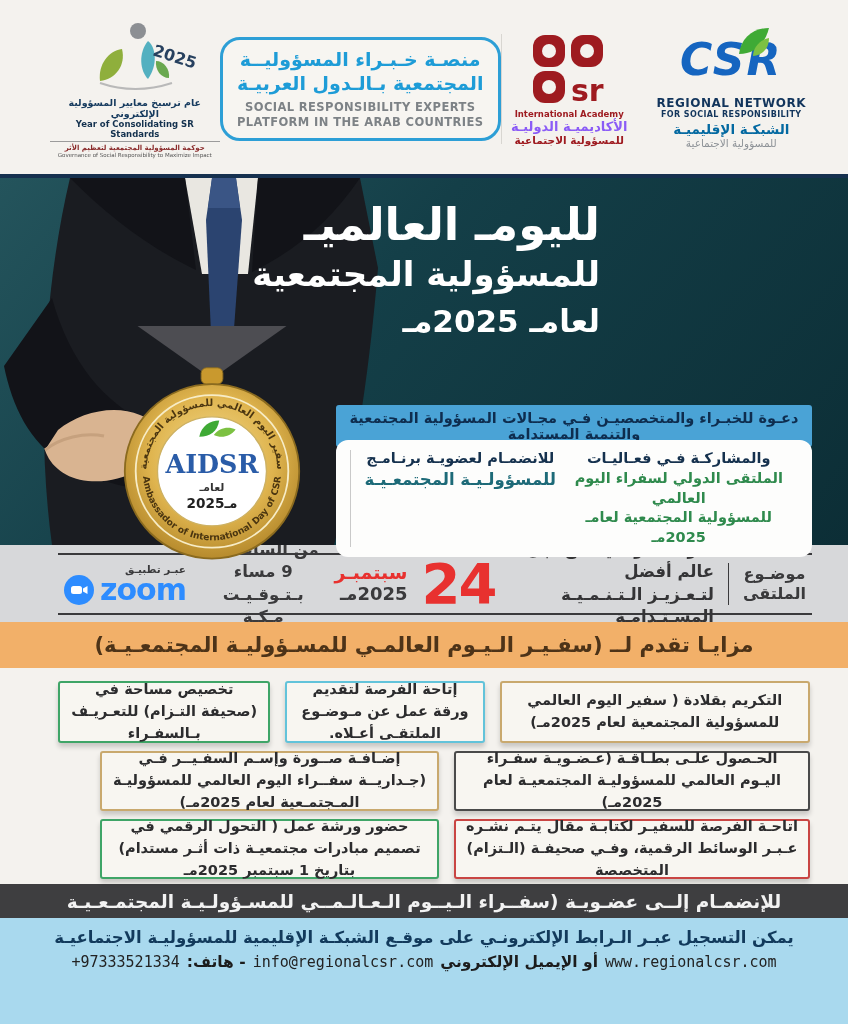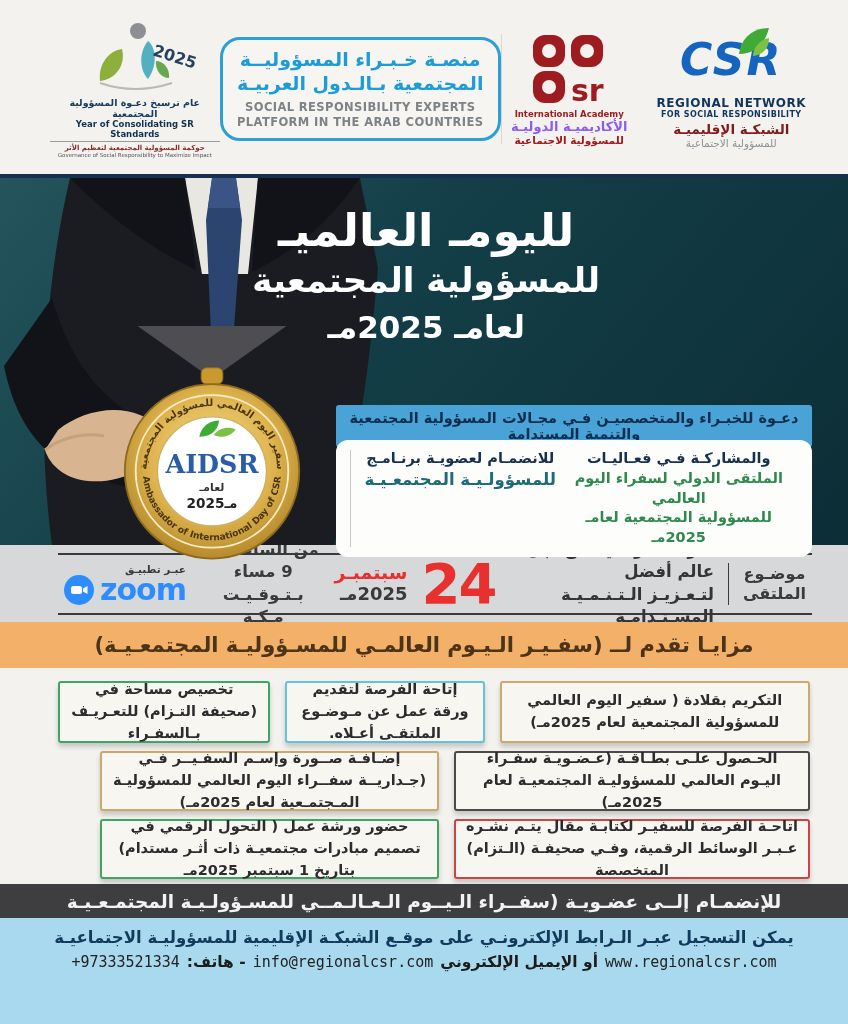--- a/index.html
+++ b/index.html
@@ -29,27 +29,27 @@
   .sr-en { font-size:8.5px; color:#9e1b20; font-weight:bold; margin-top:2px; }
   .sr-ar1 { font-size:13px; font-weight:bold; color:#8b5cf6; }
   .sr-ar2 { font-size:10.5px; font-weight:bold; color:#9e1b20; }
 
   .csr-logo { width:190px; text-align:center; }
   .csr-mark { position:relative; height:66px; }
   .csr-word { font-size:44px; font-weight:bold; font-style:italic; color:#1565c0; letter-spacing:2px; line-height:60px; }
   .csr-leaf { position:absolute; top:-6px; left:96px; }
   .csr-en1 { font-size:12px; font-weight:bold; color:#12355c; letter-spacing:.5px; }
   .csr-en2 { font-size:8px; font-weight:bold; color:#12355c; letter-spacing:.4px; }
-  .csr-ar1 { font-size:13.5px; font-weight:bold; color:#7f1d1d; margin-top:2px; }
+  .csr-ar1 { font-size:13.5px; font-weight:bold; color:#0369a1; margin-top:2px; }
   .csr-ar2 { font-size:10.5px; color:#8d9297; }
 
   
   .hero { position:relative; height:367px; background:linear-gradient(130deg,#24545c 0%,#143f48 40%,#0c2e36 100%); }
   .man-photo { position:absolute; left:0; top:0; }
-  .hero-title { position:absolute; top:26px; right:248px; text-align:center; direction:rtl; color:#fff; }
+  .hero-title { position:absolute; top:20px; right:248px; text-align:right; direction:rtl; color:#fff; }
   .ht1 { font-size:45px; font-weight:bold; line-height:1.2; }
   .ht2 { font-size:34px; font-weight:bold; line-height:1.35; }
   .ht3 { font-size:31px; font-weight:bold; line-height:1.5; }
   .ambassador-badge { position:absolute; top:27px; right:48px; width:183px; height:185px; border:3px solid #35b4e8;
                       display:flex; flex-direction:column; align-items:center; justify-content:center; direction:rtl; }
   .badge-l1 { font-size:78px; font-weight:bold; color:#f0a537; line-height:.95; }
   .badge-l2 { font-size:40px; font-weight:bold; color:#f0a537; line-height:1.2; }
 
   .invite-strip { position:absolute; top:227px; right:36px; width:476px; background:#4aa3d6; color:#0e2d4f;
                   font-size:14.5px; font-weight:bold; text-align:center; direction:rtl; padding:5px 8px; border-radius:3px; }
@@ -120,21 +120,21 @@
       <div class="yl-art">
         <svg width="150" height="72" viewBox="0 0 150 72">
           <circle cx="78" cy="10" r="8" fill="#8c8f93"></circle>
           <path d="M88,20 C96,26 98,44 88,58 C80,50 78,32 88,20 Z" fill="#53b0c0"></path>
           <path d="M62,28 C48,30 38,44 40,60 C56,58 66,44 62,28 Z" fill="#8faf3c"></path>
           <path d="M96,40 C104,40 110,48 109,57 C101,57 95,49 96,40 Z" fill="#6aa84f"></path>
           <path d="M40,62 Q75,74 112,62" stroke="#b9b9b9" stroke-width="2" fill="none"></path>
           <text x="92" y="34" font-size="16" font-weight="bold" fill="#27415f" transform="rotate(18 92 34)">2025</text>
         </svg>
       </div>
-      <div class="yl-line1" dir="rtl">عام ترسيخ دعـوة المسؤولية المجتمعية</div>
+      <div class="yl-line1" dir="rtl">عام ترسيخ معايير المسؤولية الإلكتروني</div>
       <div class="yl-line2">Year of Consolidating SR Standards</div>
       <div class="yl-line3" dir="rtl">حوكمة المسؤولية المجتمعية لتعظيم الأثر</div>
       <div class="yl-line4">Governance of Social Responsibility to Maximize Impact</div>
     </div>
 
     <div class="banner-box">
       <div class="banner-ar" dir="rtl">منصـة خـبـراء المسؤوليــة</div>
       <div class="banner-ar" dir="rtl">المجتمعية بـالـدول العربيـة</div>
       <div class="banner-en">SOCIAL RESPONSIBILITY EXPERTS</div>
       <div class="banner-en" style="margin-top:0">PLATFORM IN THE ARAB COUNTRIES</div>

